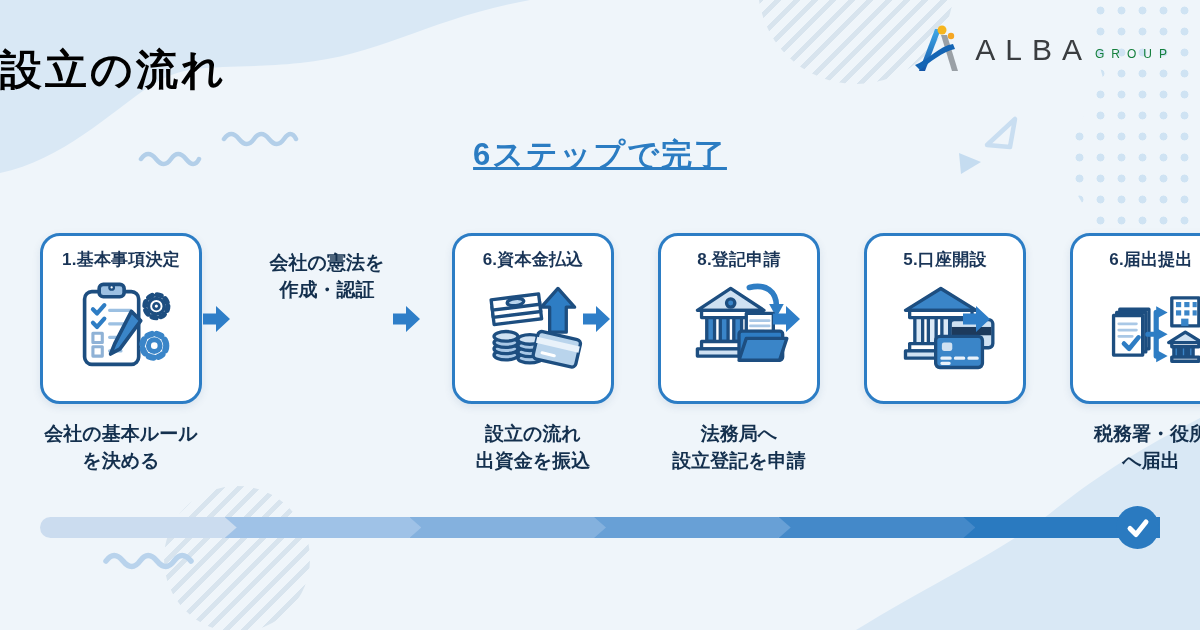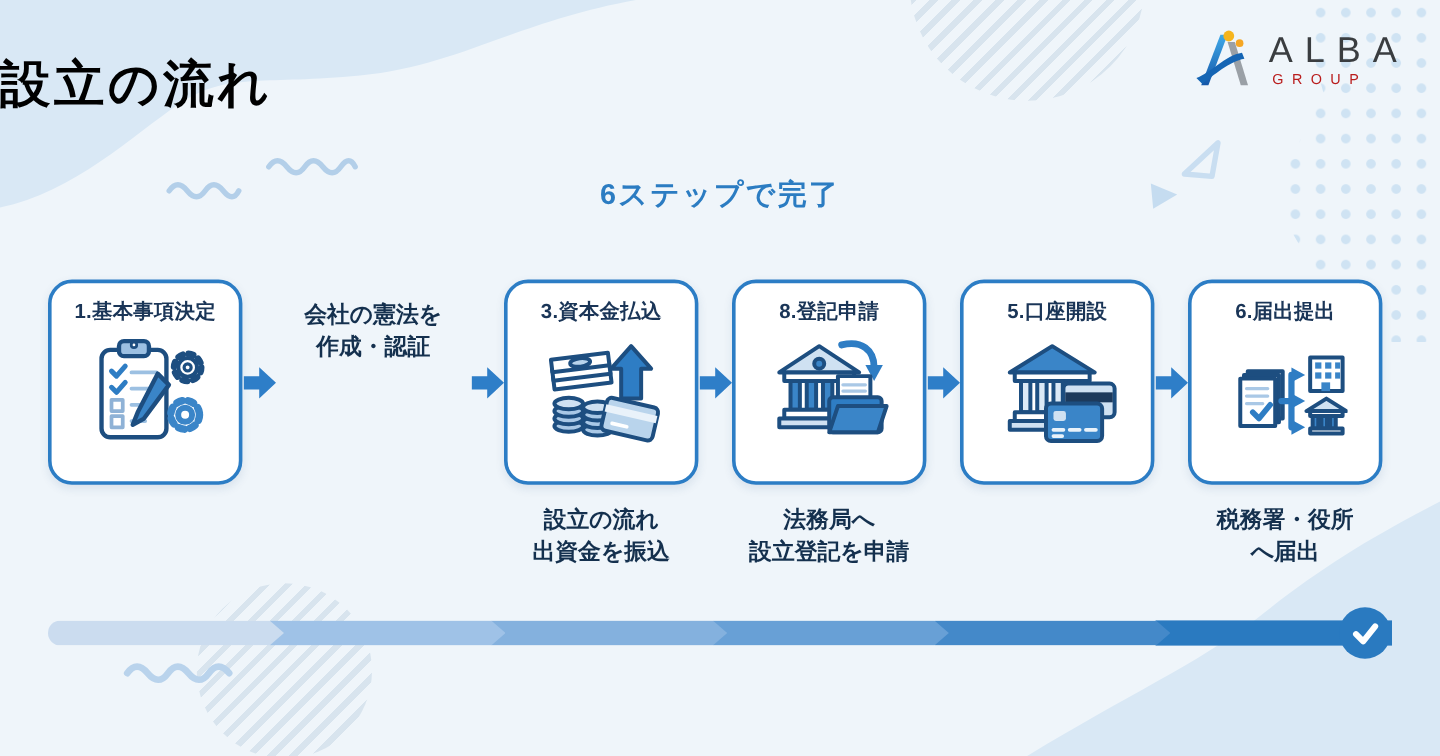--- a/index.html
+++ b/index.html
@@ -14,31 +14,31 @@
   .hatch-bottom { left:164px; top:486px; width:146px; height:146px; }
   .dots-grid { position:absolute; left:1048px; top:0; width:152px; height:285px; z-index:1;
     background-image:radial-gradient(#cfe3f3 3.6px, rgba(255,255,255,0) 4.3px);
     background-size:21px 21px;
     clip-path:polygon(22% 0, 100% 0, 100% 100%, 54% 100%, 8% 58%, 36% 27%); }
   .squiggle, .tri { position:absolute; z-index:1; }
 
   
   .title { position:absolute; top:42px; left:0; width:100%; text-align:left;
     font-size:42px; font-weight:800; color:#000000; letter-spacing:3px; z-index:2; }
-  .subtitle { position:absolute; top:146px; left:0; width:100%; text-align:center;
-    font-size:24px; font-weight:800; color:#2b7cc2; letter-spacing:2px; z-index:2; }
+  .subtitle { position:absolute; top:134px; left:0; width:100%; text-align:center;
+    font-size:31px; font-weight:800; color:#2b7cc2; letter-spacing:2px; z-index:2;text-decoration:underline; }
 
   
   .logo { position:absolute; top:22px; right:26px; display:flex; align-items:center; gap:8px; z-index:3; }
-  .logo-text { display:flex; flex-direction:column; align-items:flex-start; }
+  .logo-text { display:flex; flex-direction:row; align-items:flex-start; }
   .logo-name { font-size:30px; letter-spacing:10px; font-weight:500; color:#3a3d40; line-height:1; }
-  .logo-sub { font-size:12px; letter-spacing:7px; font-weight:500; color:#b91c1c; margin-top:1px; margin-left:3px; }
-
-  
-  .steps-row { position:absolute; top:233px; left:40px; width:1120px; display:flex; gap:28px; z-index:2; }
+  .logo-sub { font-size:12px; letter-spacing:7px; font-weight:500; color:#15803d; margin-top:12px; margin-left:3px; }
+
+  
+  .steps-row { position:absolute; top:233px; left:40px; width:1120px; display:flex; gap:44px; z-index:2; }
   .step-col { width:162px; flex:none; }
   .card { height:171px; background:#ffffff; border:3px solid #2c7dc5; border-radius:20px;
     box-shadow:0 3px 8px rgba(30,70,120,0.10); overflow:hidden; }
   .card-title { margin-top:12px; text-align:center; font-size:17px; font-weight:800; color:#1a3557; letter-spacing:0.2px; }
   .card-icon { display:block; margin:3px auto 0; }
   .caption { margin-top:17px; text-align:center; font-size:19px; font-weight:800; color:#14304e;
     line-height:1.42; white-space:pre-line; }
   .flow-arrow { position:absolute; z-index:2; top:304px; }
 
   
@@ -126,30 +126,32 @@
               <circle r="2.8" fill="#fff" stroke-width="2.6"></circle>
             </g>
             <g transform="translate(82,67)" stroke="#3a85c8">
               <circle r="11.5" fill="none" stroke-width="6" stroke-dasharray="4.5 4.9"></circle>
               <circle r="8" fill="#3a85c8" stroke="none"></circle>
               <circle r="3.2" fill="#fff" stroke="none"></circle>
             </g>
           </g>
         </svg>
       </div>
+      <div class="caption">会社の基本ルール
+を決める</div>
     </div>
 
     <div class="step-col">
       <div class="caption">会社の憲法を
 作成・認証</div>
     </div>
 
     <div class="step-col">
       <div class="card">
-        <div class="card-title">3.資本金払込</div>
+        <div class="card-title">6.資本金払込</div>
         <svg class="card-icon" width="104" height="108" viewBox="0 0 100 100">
           <g stroke="#1d4e80" stroke-width="3.2" stroke-linejoin="round" stroke-linecap="round">
             <g transform="rotate(-7 34 32)">
               <rect x="11" y="34" width="46" height="10" fill="#fff"></rect>
               <rect x="11" y="27" width="46" height="10" fill="#fff"></rect>
               <rect x="11" y="20" width="46" height="10" fill="#fff"></rect>
               <ellipse cx="34" cy="25" rx="8" ry="3.4" fill="#b9d4ec"></ellipse>
             </g>
             <polygon points="74,12 90,30 82,30 82,54 66,54 66,30 58,30" fill="#2e7dc4"></polygon>
             <g>

